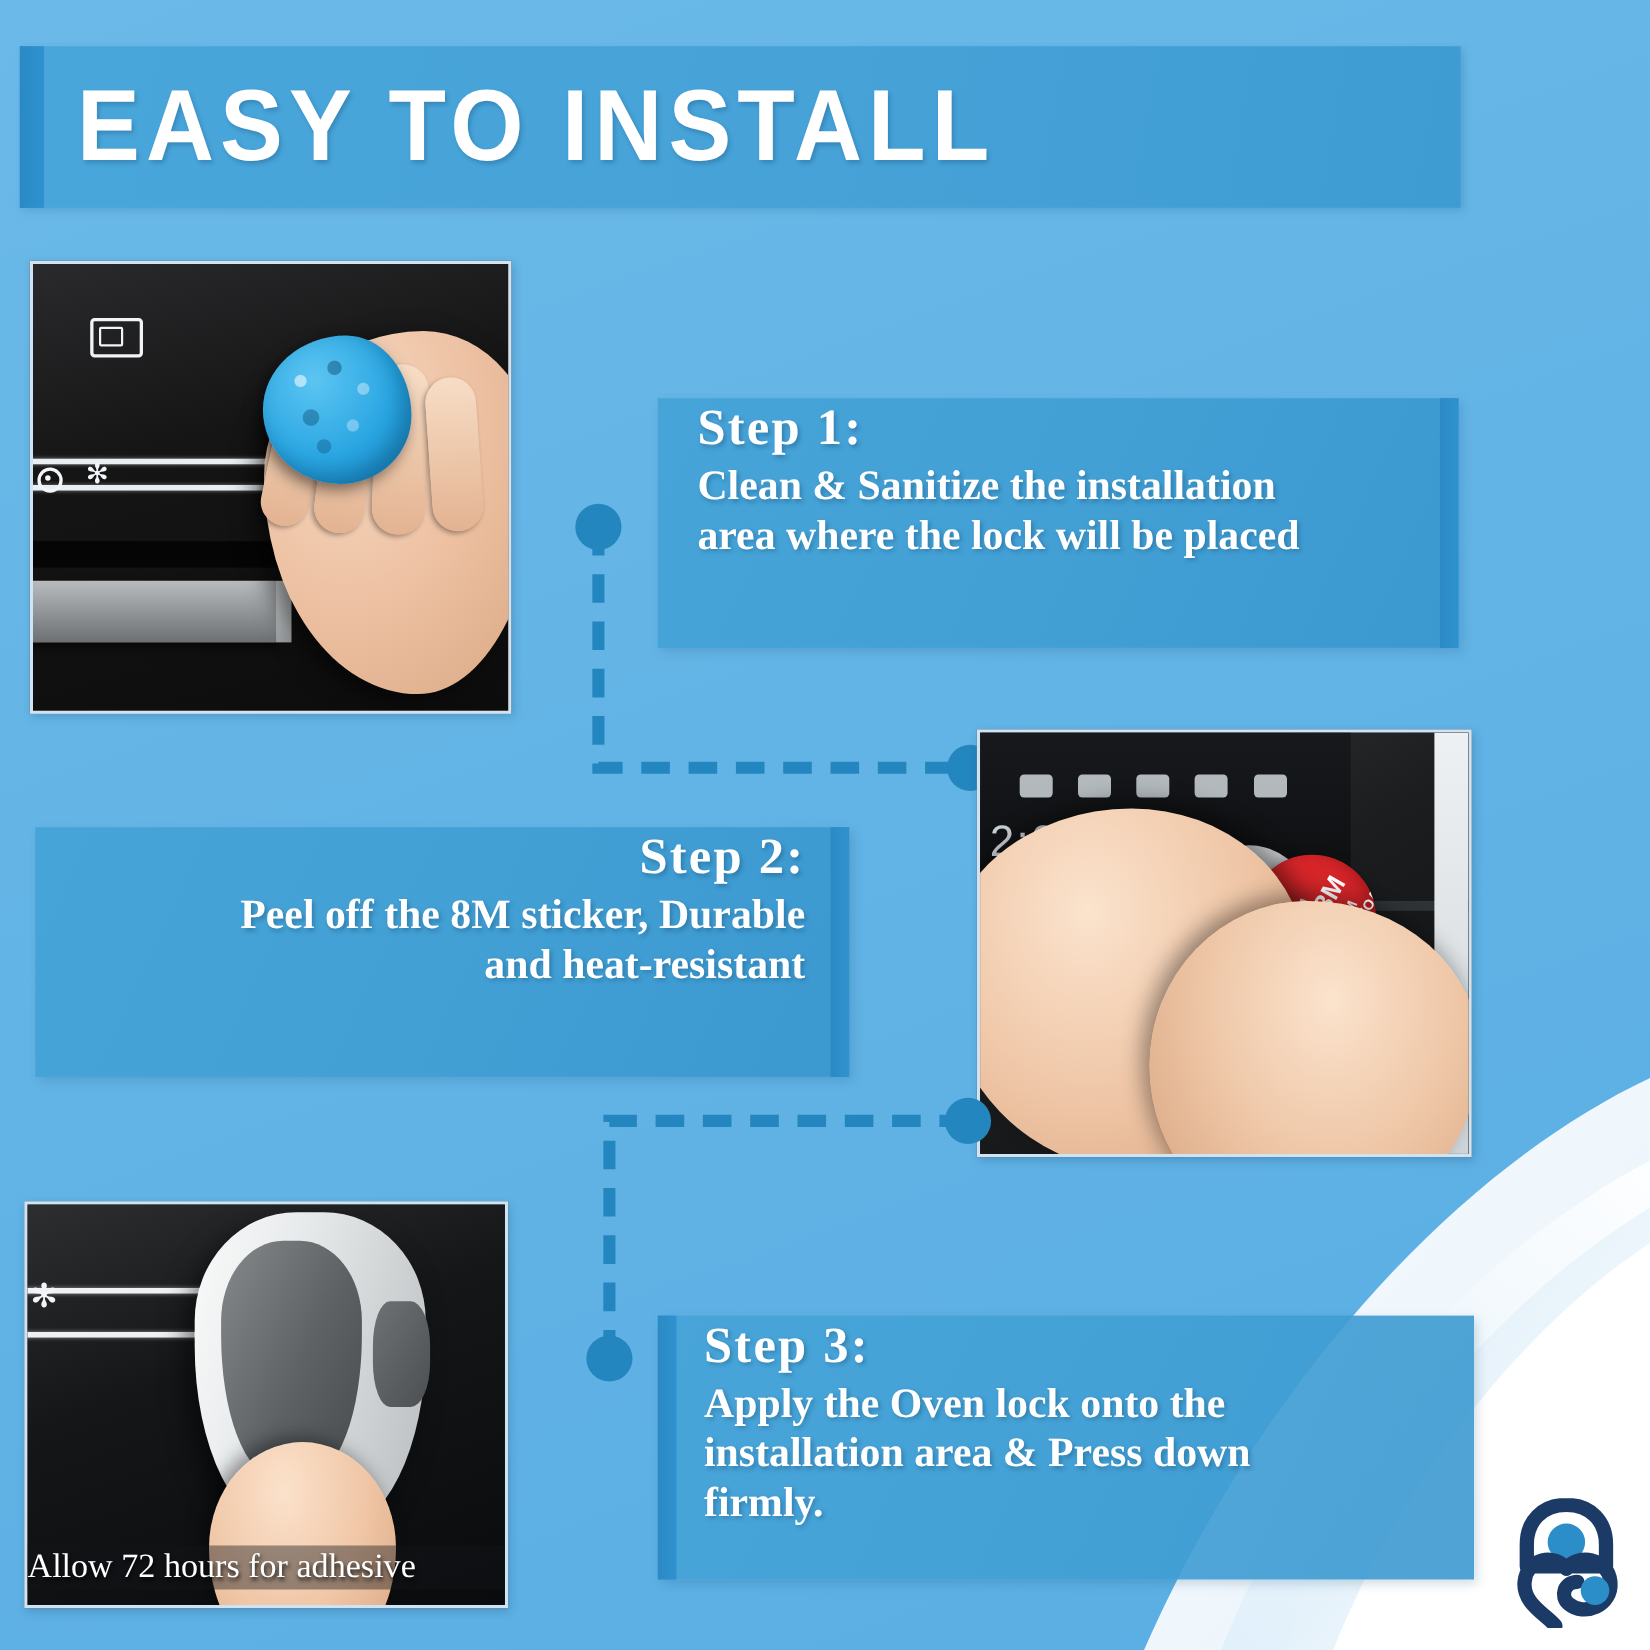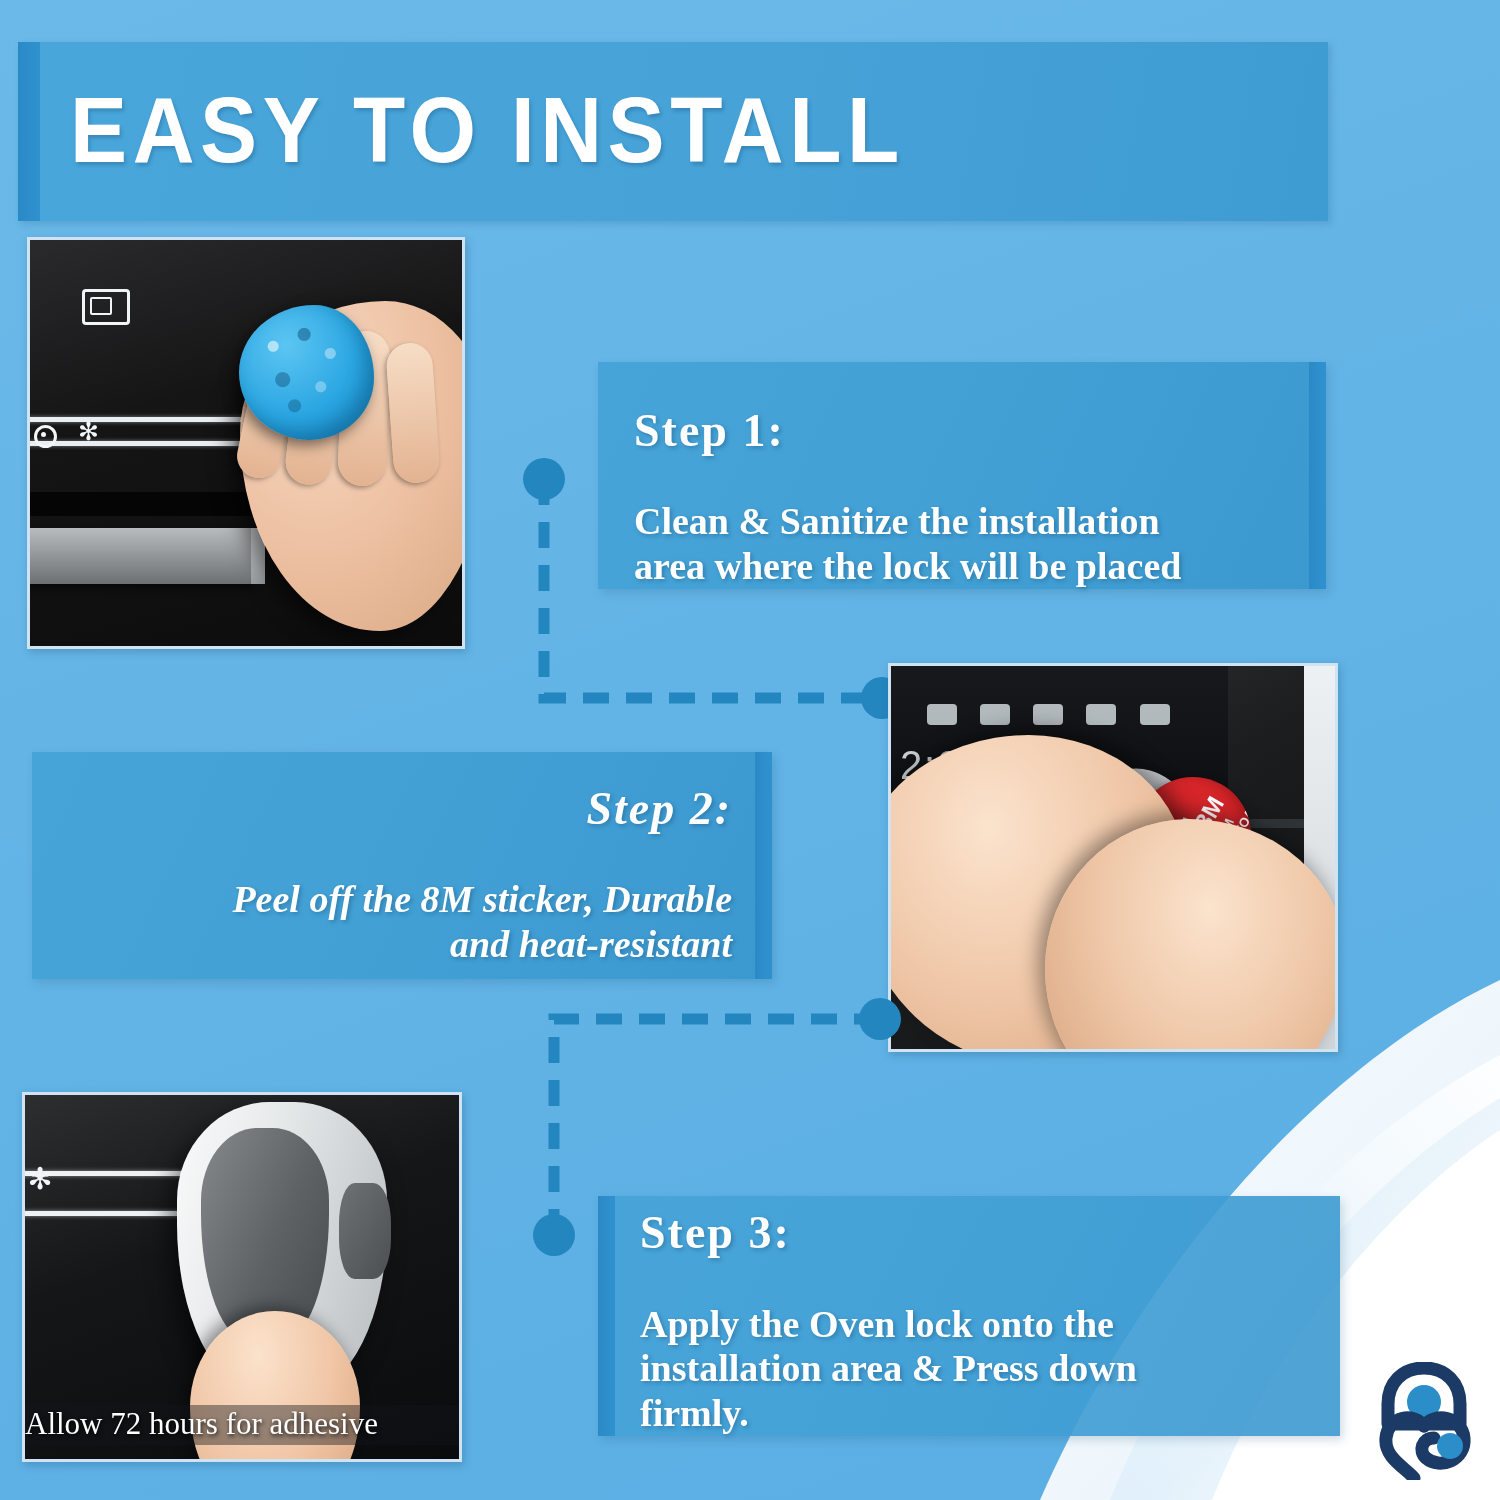--- a/index.html
+++ b/index.html
@@ -23,21 +23,21 @@
     inset: 0;
     pointer-events: none;
   }
 
   
   .title-banner {
     position: absolute;
     left: 18px;
     top: 42px;
     width: 1310px;
-    height: 179px;
+    height: 147px;
     background: linear-gradient(100deg, #49a6da 0%, #46a2d7 55%, #3f9cd3 100%);
     box-shadow: 3px 3px 7px rgba(30, 90, 130, 0.22);
     text-align: center;
   }
   .title-banner .edge-left {
     position: absolute;
     left: 0;
     top: 0;
     bottom: 0;
     width: 22px;
@@ -74,44 +74,43 @@
     background: linear-gradient(90deg, #2b8ac6 0%, #2f92ce 100%);
   }
   .step-panel .edge.right { right: 0; }
   .step-panel .edge.left  { left: 0; }
 
   .step-body {
     position: absolute;
     inset: 0;
     display: flex;
     flex-direction: column;
-    justify-content: flex-end;
+    justify-content: flex-start;
     color: #ffffff;
     text-shadow: 2px 2px 4px rgba(22, 74, 112, 0.40);
-    gap: 37px;
   }
   .step-heading {
     font-size: 46px;
     font-weight: bold;
     letter-spacing: 2px;
     line-height: 1.18;
     margin-bottom: 4px;
   }
   .step-detail {
     font-size: 38px;
     font-weight: bold;
     line-height: 1.18;
     white-space: pre-line;
   }
 
   #step1-panel { left: 598px; top: 362px; width: 728px; height: 227px; }
   #step1-panel .step-body { padding: 0 26px 0 36px; align-items: flex-start; text-align: left; }
 
   #step2-panel { left: 32px; top: 752px; width: 740px; height: 227px; }
-  #step2-panel .step-body { padding: 0 40px 12px 26px; align-items: flex-end; text-align: right; font-style: italic; }
+  #step2-panel .step-body { padding: 0 40px 12px 26px; align-items: flex-end; text-align: right; }
 
   #step3-panel { left: 598px; top: 1196px; width: 742px; height: 240px; }
   #step3-panel .step-body { padding: 0 26px 0 42px; align-items: flex-start; text-align: left; }
   #step3-panel { background: linear-gradient(115deg, rgba(71,164,216,0.94) 0%, rgba(66,160,213,0.92) 50%, rgba(60,153,208,0.90) 100%); }
 
   
   .photo {
     position: absolute;
     overflow: hidden;
     background: #101010;

